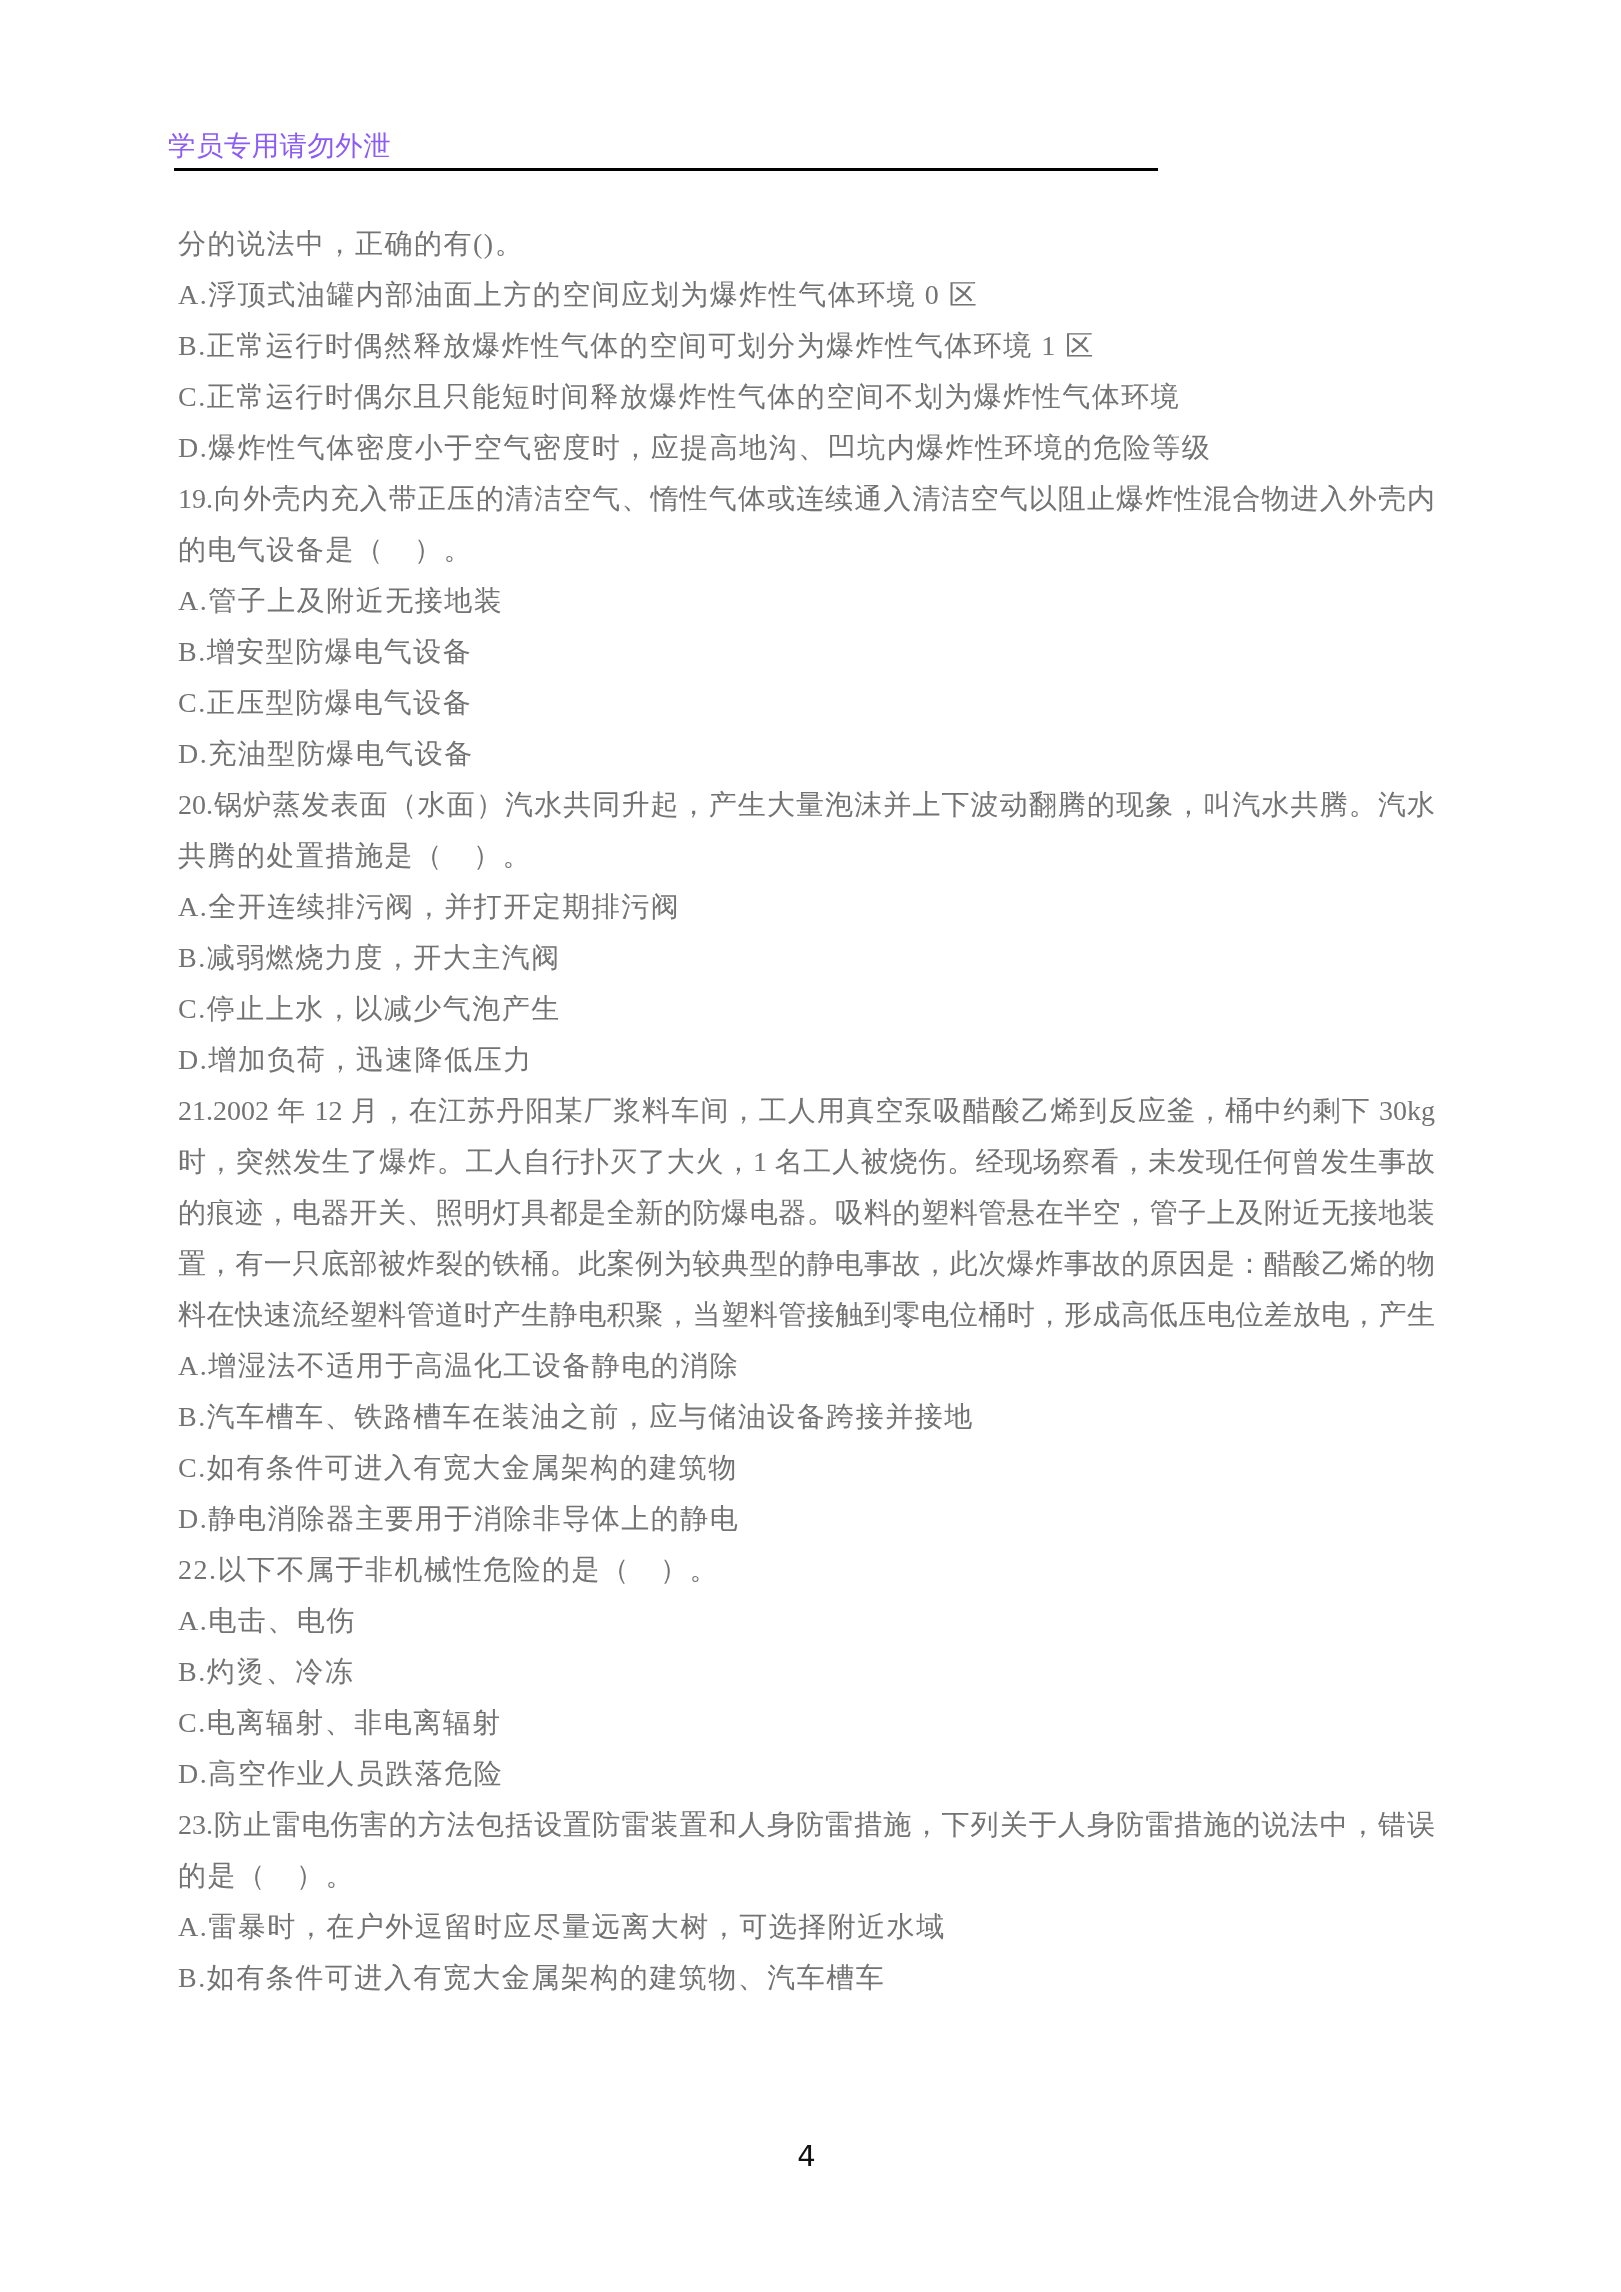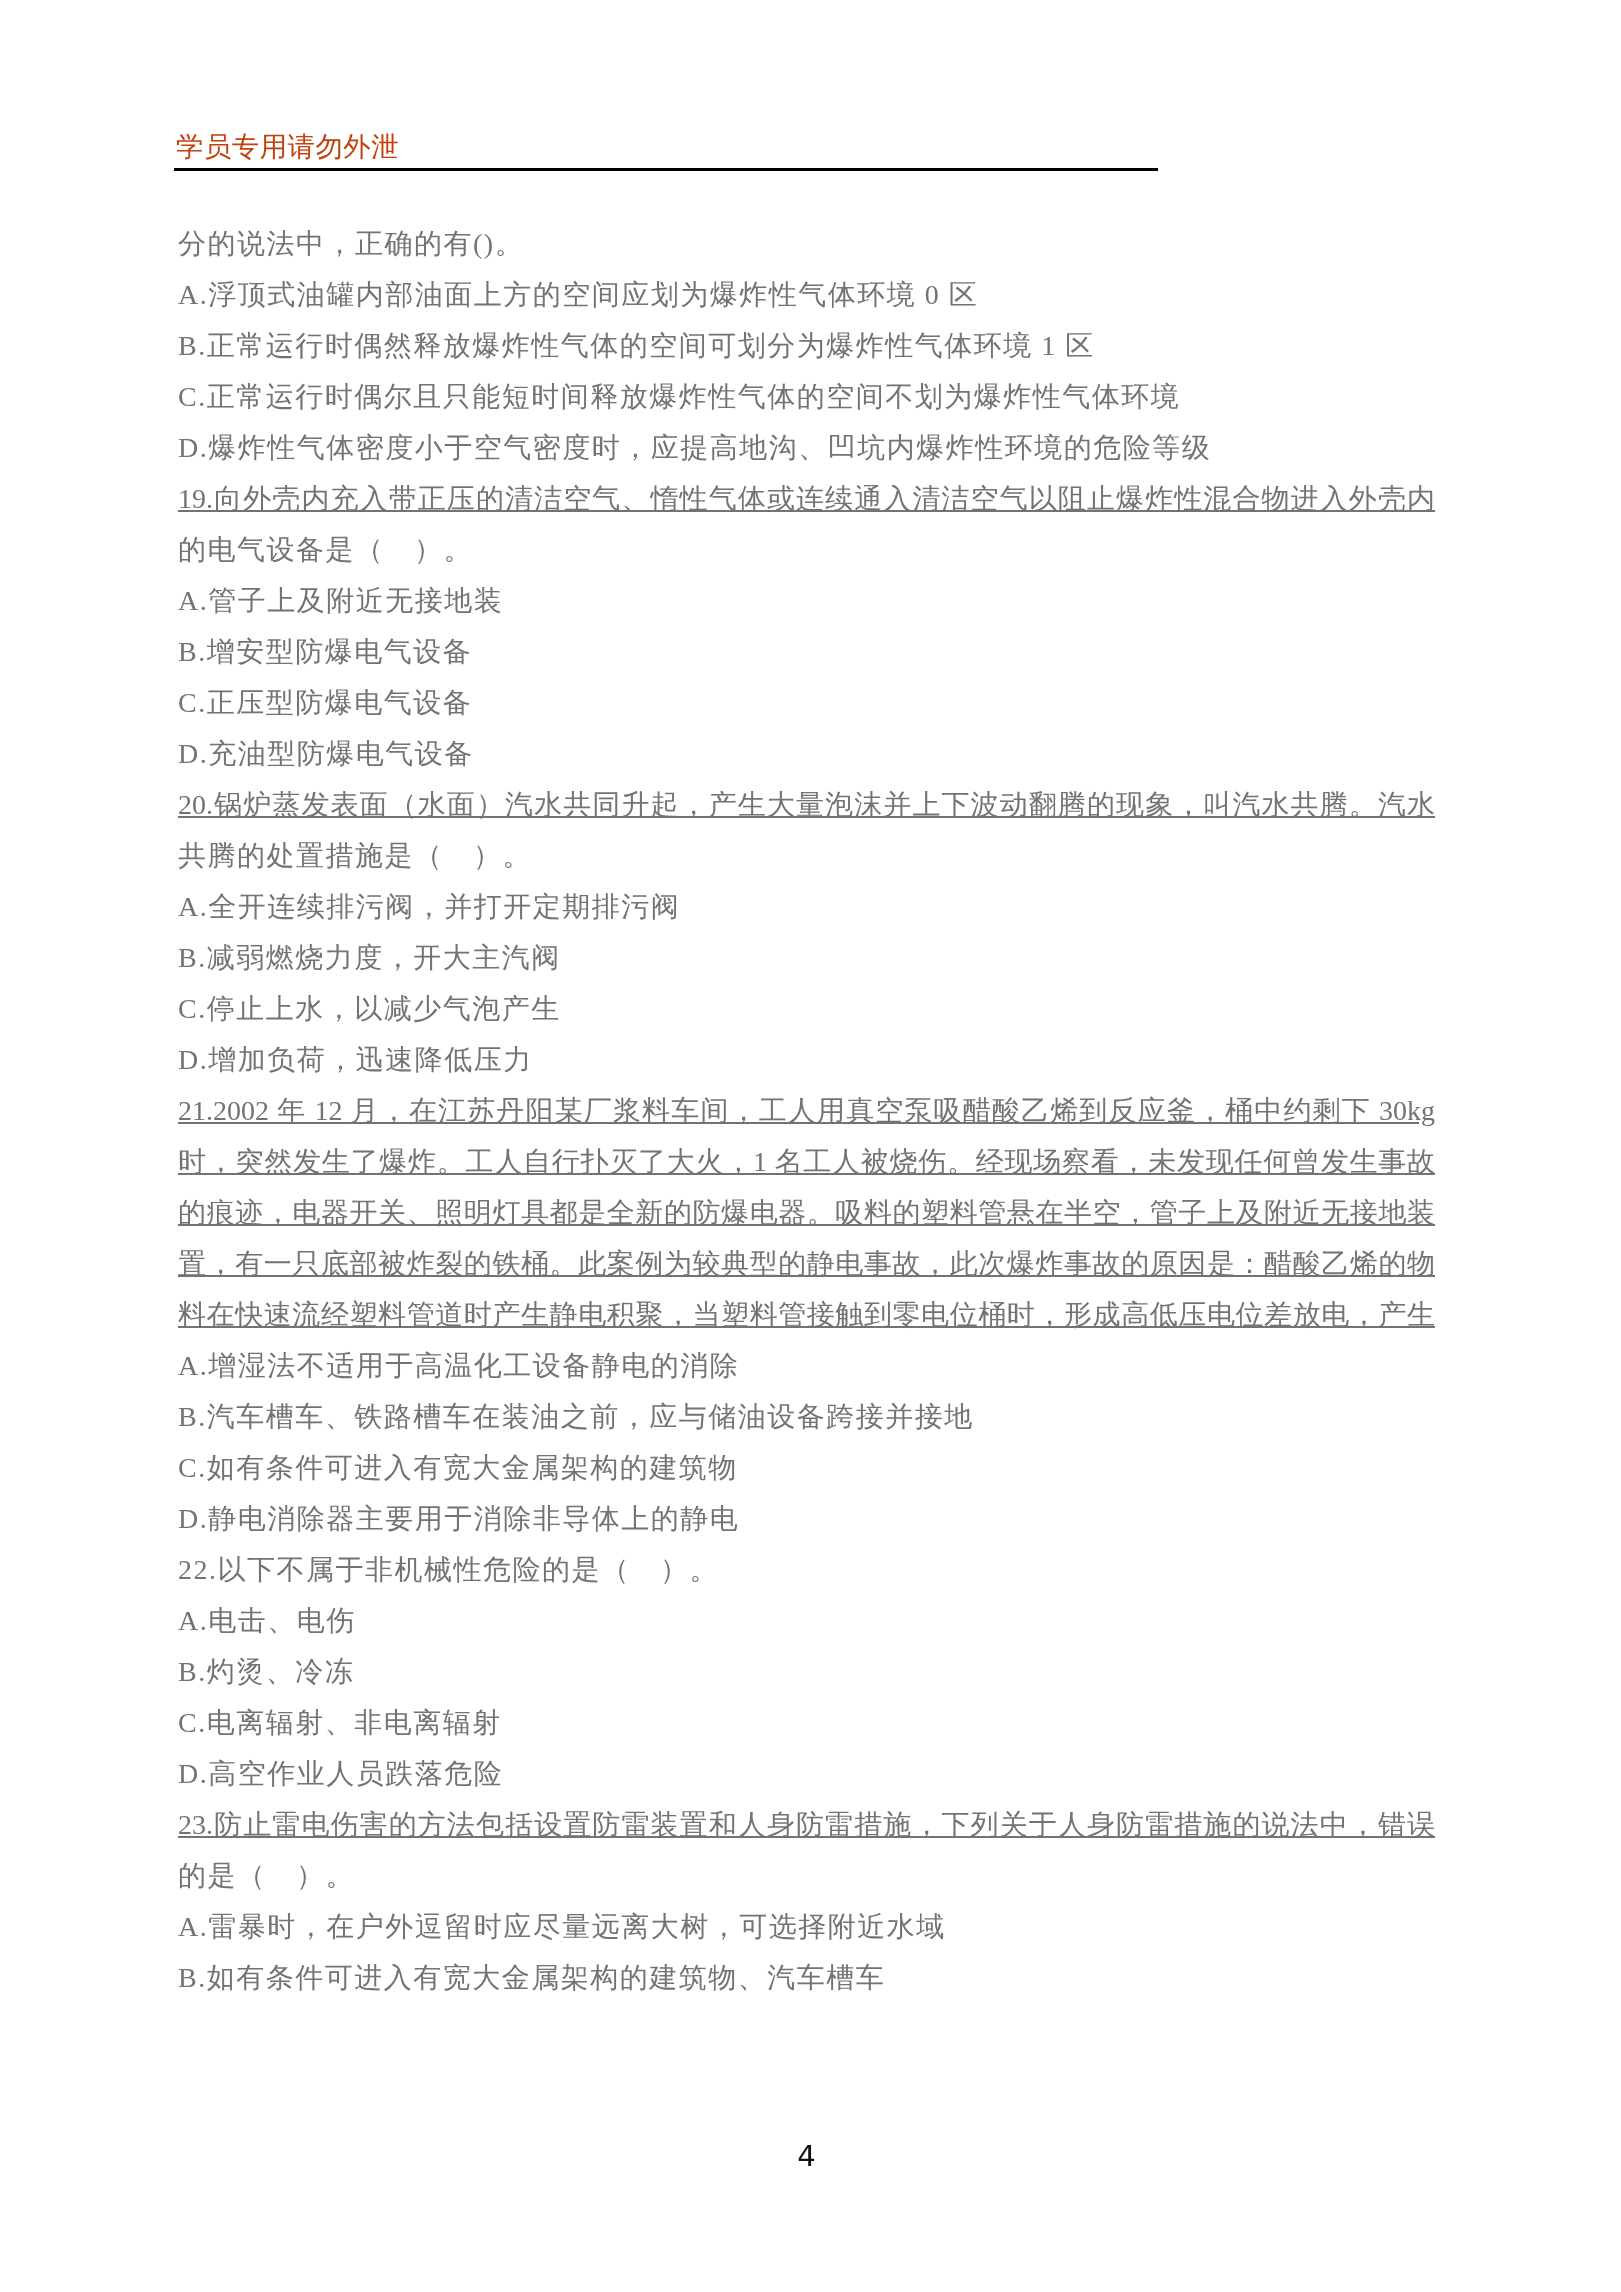--- a/index.html
+++ b/index.html
@@ -11,27 +11,27 @@
   .page {
     position: relative;
     width: 1621px;
     height: 2293px;
     background: #ffffff;
     overflow: hidden;
     font-family: "Liberation Serif", "DejaVu Serif", serif;
   }
   .header-text {
     position: absolute;
-    left: 176px;
+    left: 168px;
     top: 132px;
-    font-family: Liberation Sans, sans-serif;
+    font-family: Liberation Serif, serif;
     font-size: 27.4px;
     line-height: 29px;
     letter-spacing: 0.5px;
-    color: #c2410c;
+    color: #8b5cf6;
     white-space: nowrap;
   }
   .header-rule {
     position: absolute;
     left: 174px;
     top: 168px;
     width: 984px;
     height: 2.9px;
     background: #000000;
   }
@@ -48,21 +48,20 @@
     height: 51px;
     letter-spacing: 1.5px;
     white-space: nowrap;
     overflow: visible;
   }
   .line.just {
     letter-spacing: 0;
     white-space: normal;
     text-align: justify;
     text-align-last: justify;
-    text-decoration: underline;
     -moz-text-align-last: justify;
   }
   .footer-num {
     position: absolute;
     left: 178px;
     top: 2141px;
     width: 1257px;
     text-align: center;
     font-family: "DejaVu Sans", "Liberation Sans", sans-serif;
     font-size: 29px;

